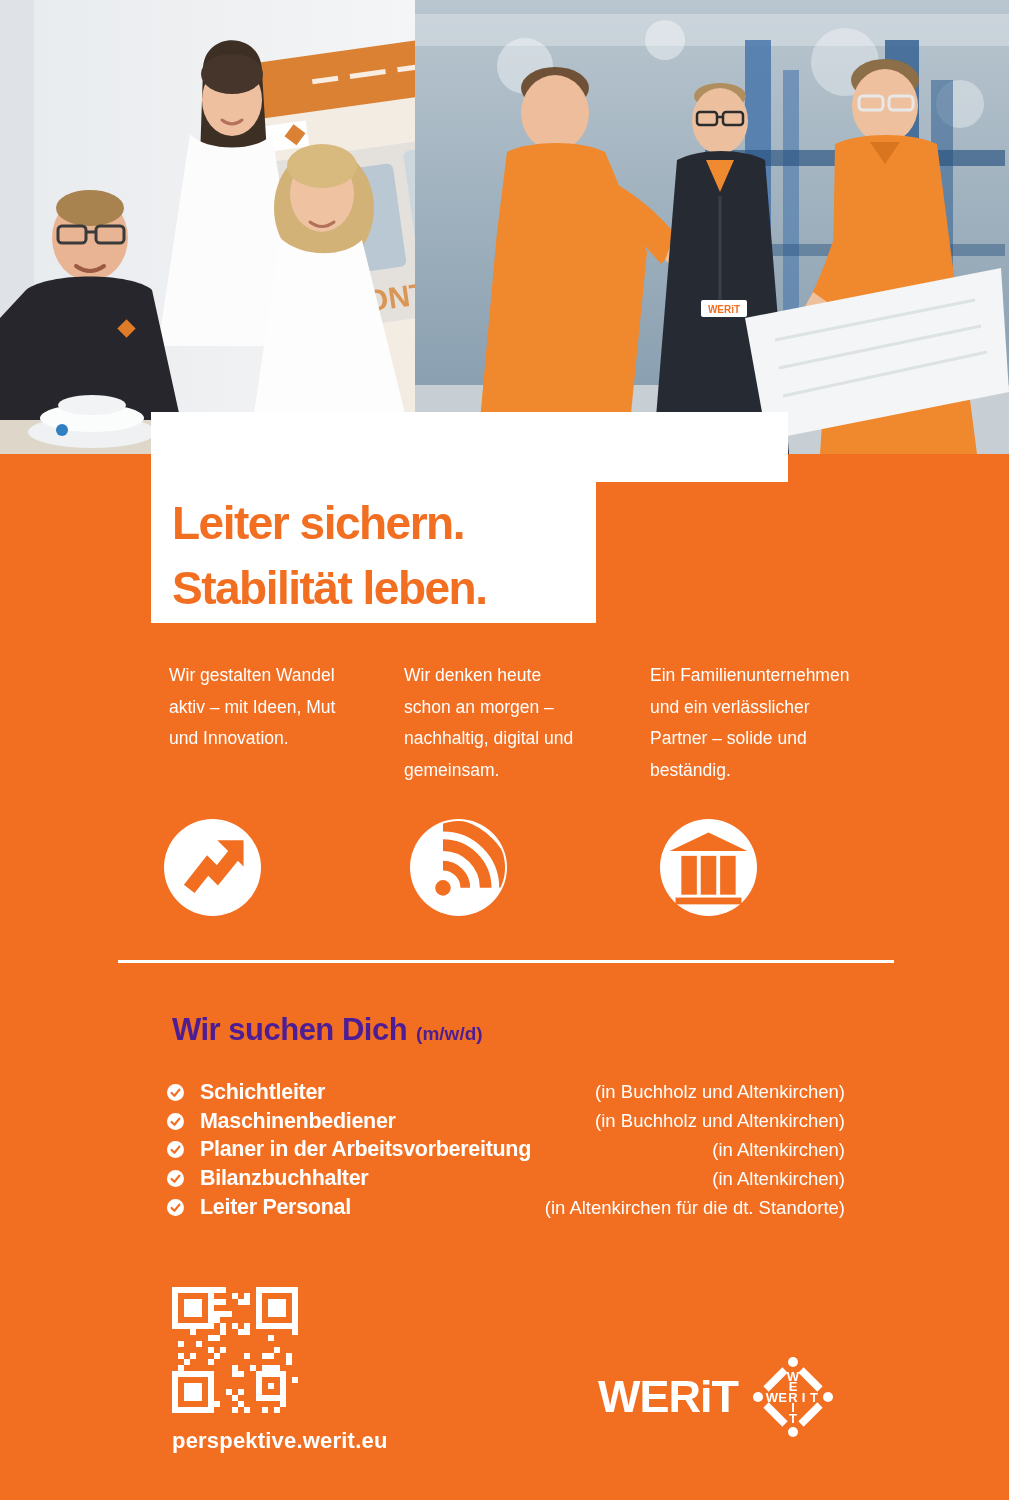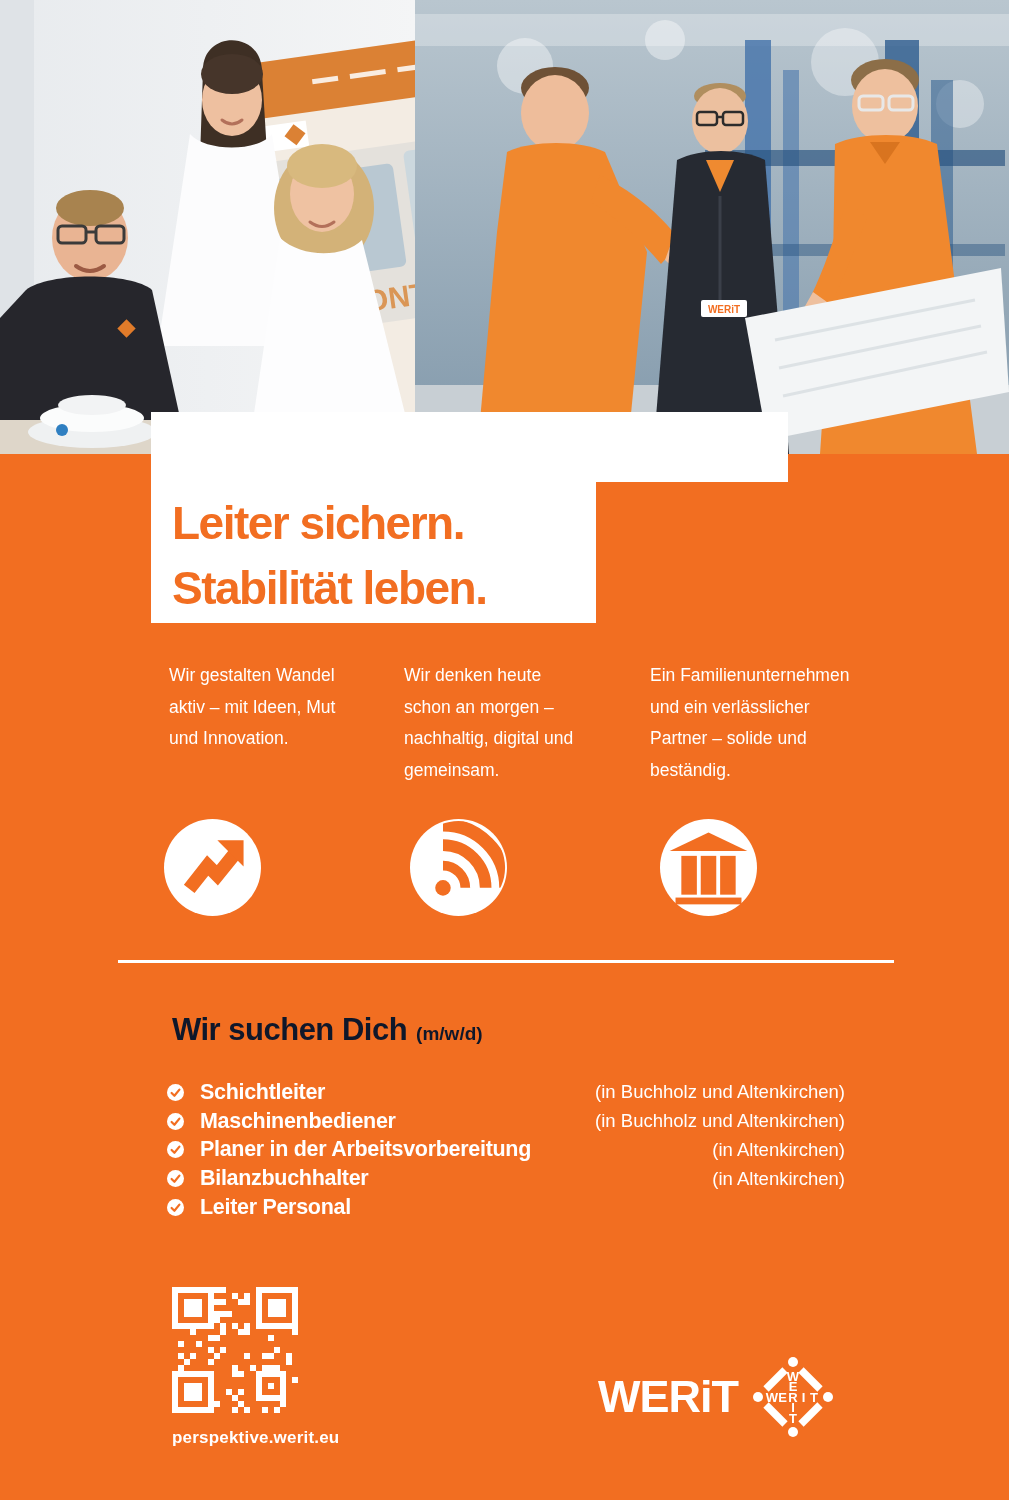--- a/index.html
+++ b/index.html
@@ -39,36 +39,36 @@
     background:#fff;display:flex;align-items:center;justify-content:center;
   }
   .icon-c1{left:164px;}
   .icon-c2{left:410px;}
   .icon-c3{left:660px;}
   .icon-circle svg{display:block;}
 
   .divider{position:absolute;left:118px;top:960px;width:776px;height:3px;background:#fff;}
 
   .jobs-heading{
-    position:absolute;left:172px;top:1012px;color:#0f172a;
+    position:absolute;left:172px;top:1012px;color:#4c1d95;
     display:flex;align-items:baseline;gap:9px;
   }
   .jobs-heading .main{font-size:31px;font-weight:700;letter-spacing:-0.5px;}
   .jobs-heading .suffix{font-size:19px;font-weight:700;}
 
   .jobs-list{position:absolute;left:167px;top:1078px;width:678px;}
   .job-row{display:flex;align-items:center;height:28.8px;color:#fff;}
   .job-row svg{flex:0 0 auto;}
   .job-title{margin-left:16px;font-size:21.5px;font-weight:700;letter-spacing:-0.3px;white-space:nowrap;}
   .job-loc{margin-left:auto;font-size:18.5px;font-weight:400;white-space:nowrap;}
 
   .qr-wrap{position:absolute;left:172px;top:1287px;width:126px;height:126px;}
   .qr-caption{
     position:absolute;left:172px;top:1428px;color:#fff;
-    font-size:17px;font-weight:700;letter-spacing:0.2px;
+    font-size:22px;font-weight:700;letter-spacing:0.2px;
   }
 
   .brand{position:absolute;left:598px;top:1356px;display:flex;align-items:center;}
   .wordmark{
     color:#fff;font-size:45px;font-weight:700;letter-spacing:-1px;
     line-height:82px;white-space:nowrap;
   }
   .emblem{margin-left:14px;width:82px;height:82px;}
   .emblem text{font-family:"Liberation Sans",sans-serif;font-weight:700;}
 </style>
@@ -299,20 +299,21 @@
         </svg>
       <span class="job-title">Bilanzbuchhalter</span>
       <span class="job-loc">(in Altenkirchen)</span>
     </div>
     <div class="job-row">
       <svg width="17" height="17" viewBox="0 0 17 17">
           <circle cx="8.5" cy="8.5" r="8.5" fill="#fff"></circle>
           <path d="M4.6,9 L7.4,11.8 L12.4,5.6" fill="none" stroke="#F26E21" stroke-width="2.2" stroke-linecap="round" stroke-linejoin="round"></path>
         </svg>
       <span class="job-title">Leiter Personal</span>
+      <span class="job-loc">(in Altenkirchen für die dt. Standorte)</span>
     </div>
   </div>
 
   <div class="qr-wrap">
     <svg width="126" height="126" viewBox="0 0 126 126">
 
       <g>
         <rect x="0" y="0" width="42" height="42" fill="#fff"></rect>
           <rect x="6" y="6" width="30" height="30" fill="#F26E21"></rect>
           <rect x="12" y="12" width="18" height="18" fill="#fff"></rect>

